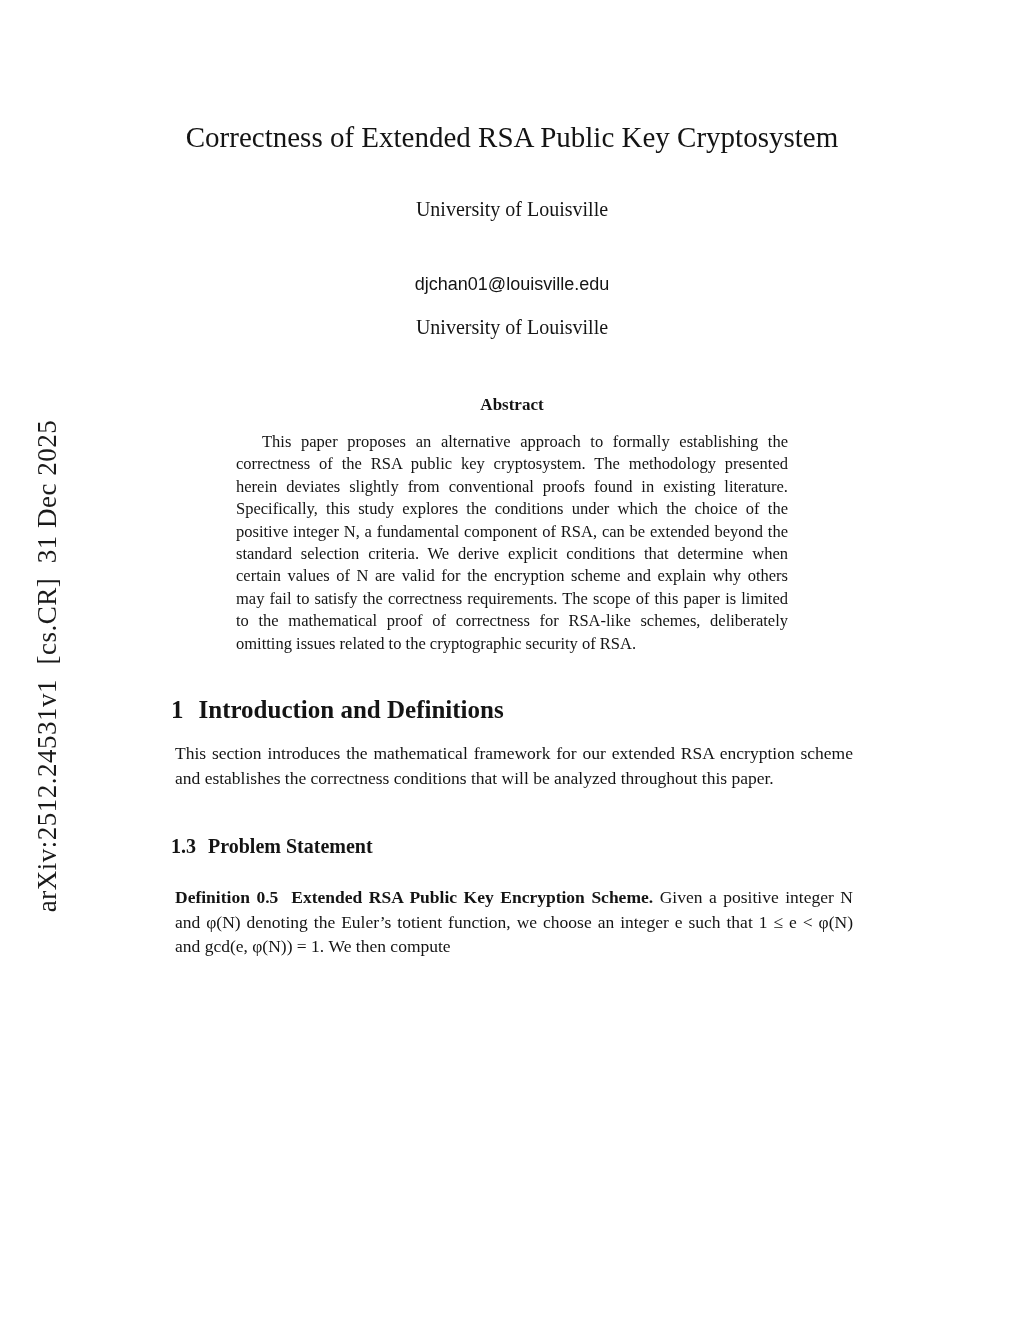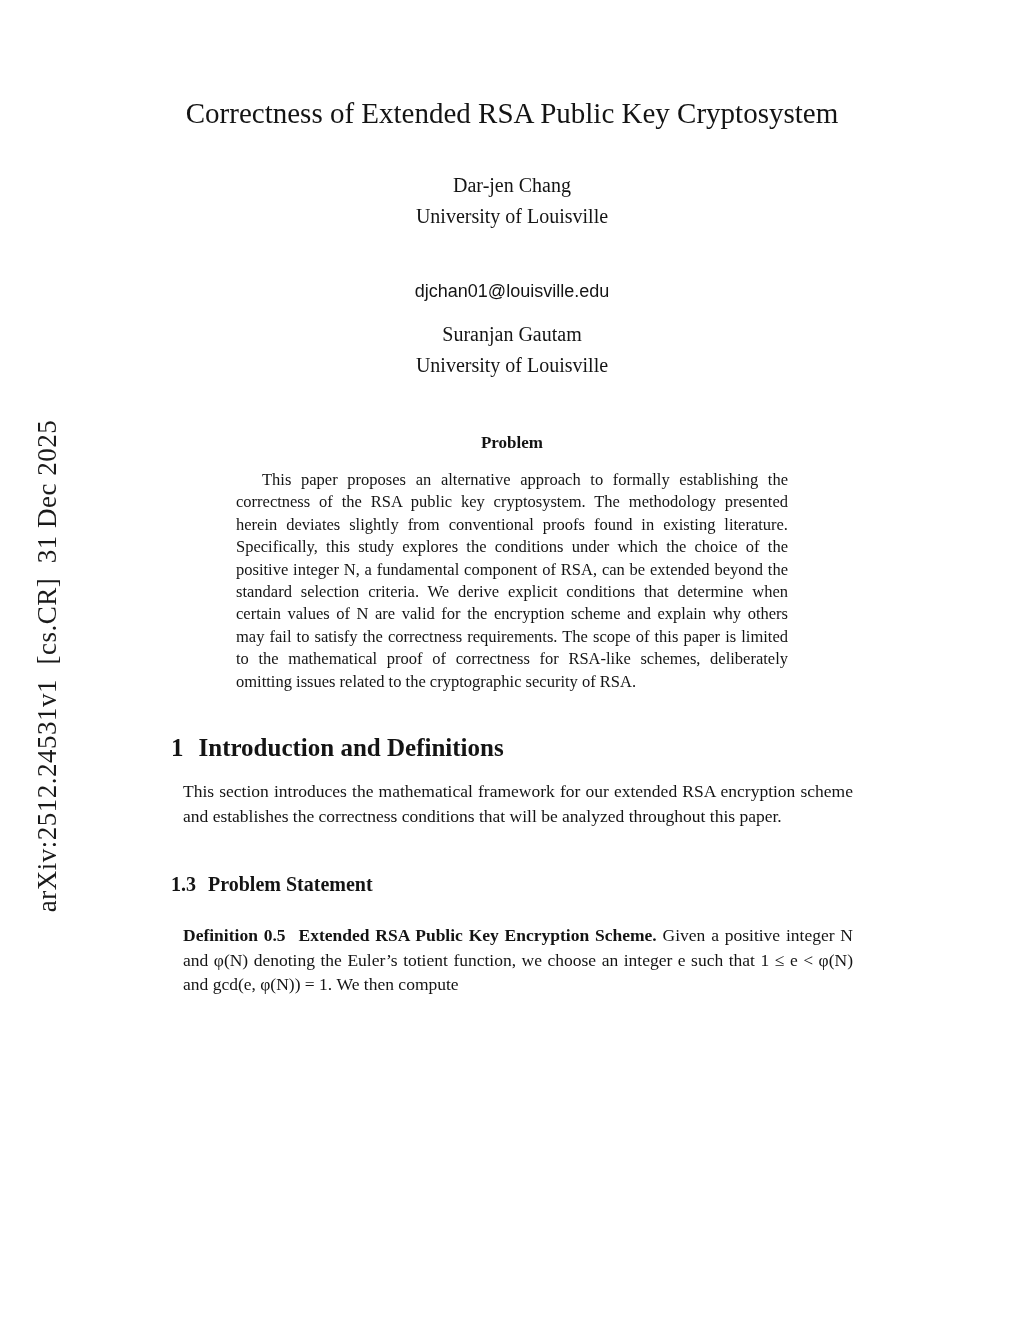--- a/index.html
+++ b/index.html
@@ -20,21 +20,21 @@
     left: 47px;
     transform: translate(-50%, -50%) rotate(-90deg);
     font-size: 27px;
     letter-spacing: 0.5px;
     white-space: pre;
     color: #1a1a1a;
   }
   .content {
     width: 682px;
     margin: 0 auto;
-    padding-top: 92px;
+    padding-top: 116px;
   }
   .title {
     margin: 0;
     font-size: 29px;
     font-weight: 400;
     line-height: 1.45;
     text-align: center;
   }
   .authors { margin-top: 36px; text-align: center; }
   .author { margin-bottom: 12px; }
@@ -70,53 +70,51 @@
   }
   .section-number { margin-right: 15px; }
   .subsection-heading {
     margin: 44px 0 0 0;
     font-size: 20px;
     font-weight: 700;
     line-height: 1.2;
   }
   .subsection-number { margin-right: 12px; }
   .body-par {
-    margin: 15px 0 0 12px;
+    margin: 15px 0 0 4px;
     font-size: 17.5px;
     line-height: 24.6px;
     text-align: justify;
   }
   .def-par { margin-top: 27px; }
   .def-label { margin-right: 13px; }
 </style>
 </head>
 <body>
 
 <div class="page">
 
   <div class="watermark">arXiv:2512.24531v1  [cs.CR]  31 Dec 2025</div>
 
   <main class="content">
 
     <h1 class="title">Correctness of Extended RSA Public Key Cryptosystem</h1>
 
     <div class="authors">
       <div class="author">
-        <div class="author-name">Dar-jen Chang</div>
         <div class="author-affil">University of Louisville</div>
         <div class="author-email">djchan01@louisville.edu</div>
       </div>
       <div class="author">
-        <div class="author-name">Suranjan Gautam</div>
         <div class="author-affil">University of Louisville</div>
       </div>
     </div>
 
     <section class="abstract">
-      <h2 class="abstract-heading">Problem</h2>
+      <h2 class="abstract-heading">Abstract</h2>
       <p class="abstract-text">This paper proposes an alternative approach to formally establishing the correctness of the RSA public key cryptosystem. The methodology presented herein deviates slightly from conventional proofs found in existing literature. Specifically, this study explores the conditions under which the choice of the positive integer N, a fundamental component of RSA, can be extended beyond the standard selection criteria. We derive explicit conditions that determine when certain values of N are valid for the encryption scheme and explain why others may fail to satisfy the correctness requirements. The scope of this paper is limited to the mathematical proof of correctness for RSA-like schemes, deliberately omitting issues related to the cryptographic security of RSA.</p>
     </section>
 
     <h2 class="section-heading"><span class="section-number">1</span><span>Introduction and Definitions</span></h2>
 
     <p class="body-par">This section introduces the mathematical framework for our extended RSA encryption scheme and establishes the correctness conditions that will be analyzed throughout this paper.</p>
 
     <h3 class="subsection-heading"><span class="subsection-number">1.3</span><span>Problem Statement</span></h3>
 
 

